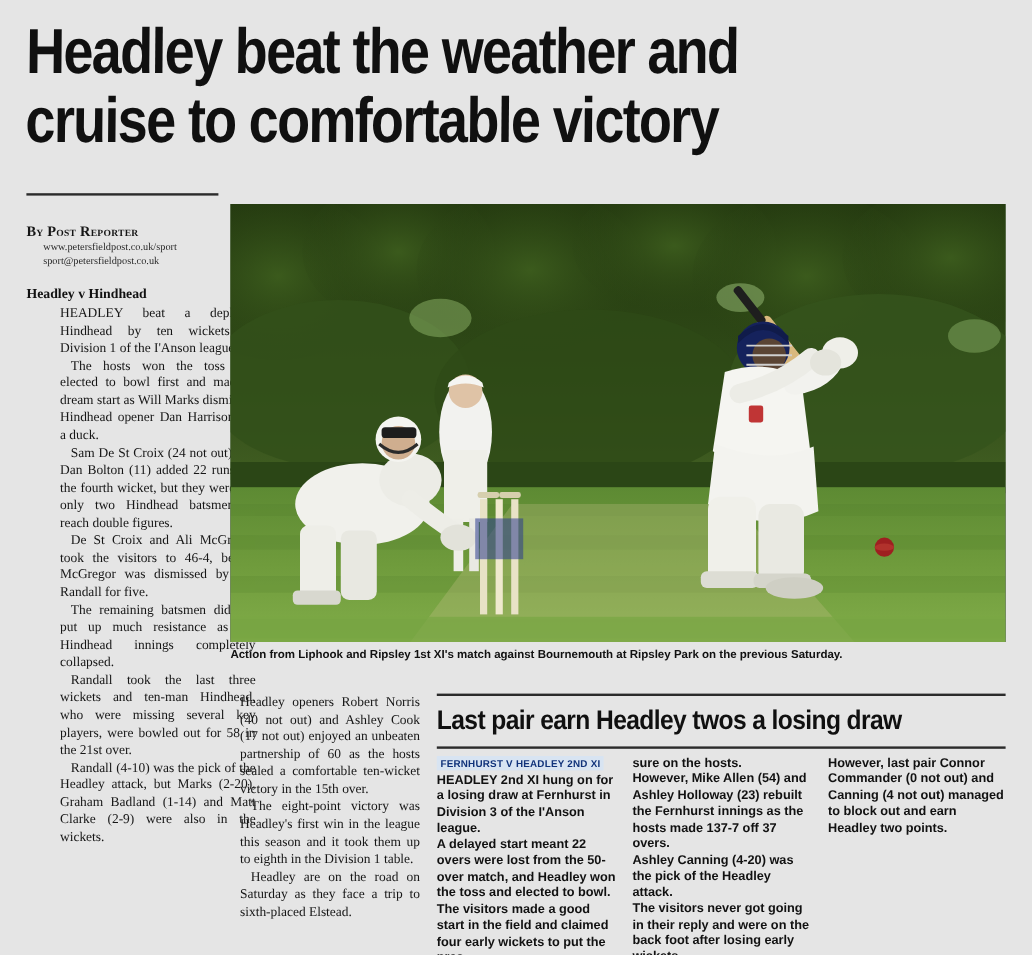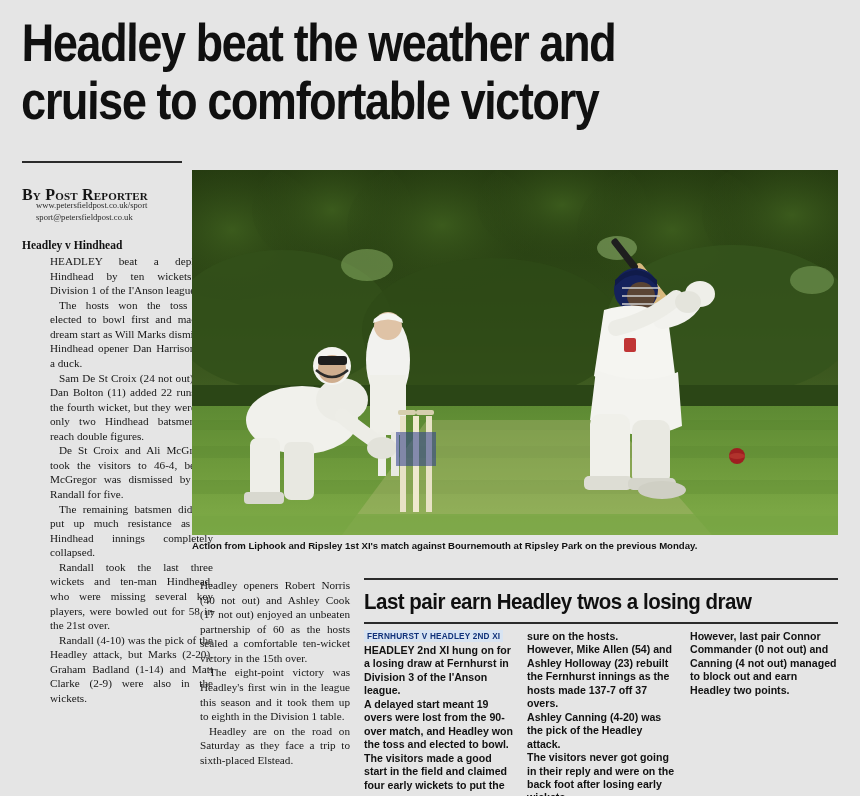--- a/index.html
+++ b/index.html
@@ -53,21 +53,21 @@
     position: absolute;
     left: 22px;
     top: 186px;
     width: 160px;
     font-family: "Liberation Serif", serif;
     font-size: 10.5px;
     font-weight: bold;
     letter-spacing: 0.2px;
     color: #151515;
   }
-  .byline .small-caps { font-variant: small-caps; font-size: 16px; }
+  .byline .small-caps { font-variant: small-caps; font-size: 12px; }
   .weburl {
     position: absolute;
     left: 36px;
     top: 200px;
     width: 165px;
     font-family: Liberation Serif, serif;
     font-size: 8.6px;
     line-height: 1.35;
     color: #2a2a2a;
   }
@@ -343,30 +343,30 @@
       </g>
 
       <circle cx="545" cy="286" r="8" fill="#9e1f20"></circle>
       <ellipse cx="545" cy="286" rx="8" ry="3" fill="#b93a32" opacity="0.7"></ellipse>
 
       <rect x="0" y="344" width="646" height="21" fill="#79a744" opacity="0.75"></rect>
     </svg>
 
   </div>
 
-  <div class="caption">Action from Liphook and Ripsley 1st XI's match against Bournemouth at Ripsley Park on the previous Monday.</div>
+  <div class="caption">Action from Liphook and Ripsley 1st XI's match against Bournemouth at Ripsley Park on the previous Saturday.</div>
 
   <div class="sub-rule"></div>
   <div class="sub-headline">Last pair earn Headley twos a losing draw</div>
   <div class="sub-rule2"></div>
   <div class="kicker">FERNHURST V HEADLEY 2ND XI</div>
 
   <div class="bcol bcol-1">
     <p>HEADLEY 2nd XI hung on for a losing draw at Fernhurst in Division 3 of the I'Anson league.</p>
-    <p>A delayed start meant 19 overs were lost from the 90-over match, and Headley won the toss and elected to bowl.</p>
+    <p>A delayed start meant 22 overs were lost from the 50-over match, and Headley won the toss and elected to bowl.</p>
     <p>The visitors made a good start in the field and claimed four early wickets to put the pres-</p>
   </div>
 
   <div class="bcol bcol-2">
     <p>sure on the hosts.</p>
     <p>However, Mike Allen (54) and Ashley Holloway (23) rebuilt the Fernhurst innings as the hosts made 137-7 off 37 overs.</p>
     <p>Ashley Canning (4-20) was the pick of the Headley attack.</p>
     <p>The visitors never got going in their reply and were on the back foot after losing early wickets.</p>
   </div>
 

